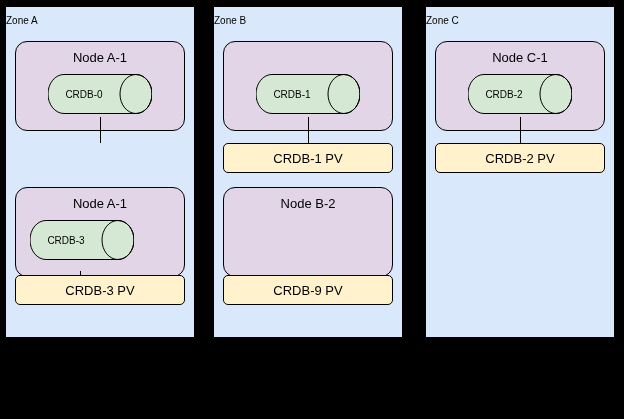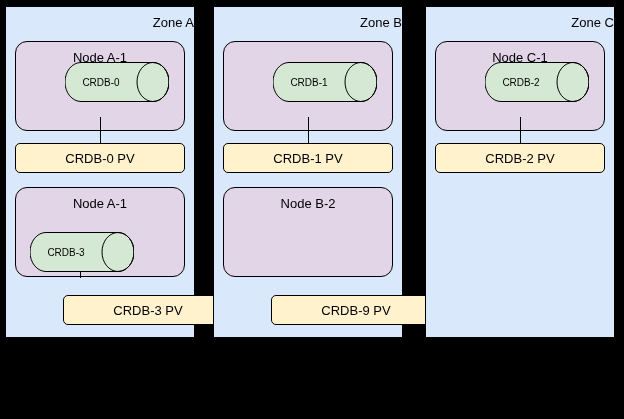--- a/index.html
+++ b/index.html
@@ -21,22 +21,22 @@
     background: #dae8fc;
     border: 1px solid #000;
     box-sizing: border-box;
   }
   .zone-a { left: 5px; }
   .zone-b { left: 213px; }
   .zone-c { left: 425px; }
   .zone-title {
     position: absolute;
     top: 8px; left: 0; right: 0;
-    text-align: right;
-    font-size: 13px;
+    text-align: left;
+    font-size: 10px;
   }
   .node {
     position: absolute;
     left: 9px;
     width: 170px;
     height: 90px;
     background: #e1d5e7;
     border: 1px solid #000;
     border-radius: 12px;
     box-sizing: border-box;
@@ -57,28 +57,28 @@
     background: #fff2cc;
     border: 1px solid #000;
     border-radius: 5px;
     box-sizing: border-box;
     display: flex;
     align-items: center;
     justify-content: center;
     font-size: 13px;
   }
   .pv-row1 { top: 136px; }
-  .pv-row2 { top: 288px; margin-left: 48px; }
+  .pv-row2 { top: 268px; }
   .cylinder {
     position: absolute;
     width: 104px;
     height: 40px;
   }
-  .cyl-center { left: 32px; top: 20px; margin-left: 17px; }
-  .cyl-low-left { left: 14px; top: 44px; }
+  .cyl-center { left: 32px; top: 32px; }
+  .cyl-low-left { left: 14px; top: 32px; }
   .cyl-label {
     position: absolute;
     left: 0; top: 0;
     width: 72px;
     height: 40px;
     display: flex;
     align-items: center;
     justify-content: center;
     font-size: 10px;
   }
@@ -102,21 +102,20 @@
       <div class="node-title">Node A-1</div>
       <div class="cylinder cyl-center">
         <svg width="104" height="40" viewBox="0 0 104 40">
           <path d="M16 0.5 H88 A16 19.5 0 0 1 88 39.5 H16 A16 19.5 0 0 1 16 0.5 Z" fill="#d5e8d4" stroke="#000" stroke-width="1"></path>
           <ellipse cx="88" cy="20" rx="16" ry="19.5" fill="none" stroke="#000" stroke-width="1"></ellipse>
         </svg>
         <span class="cyl-label">CRDB-0</span>
       </div>
     </div>
     <div class="connector conn-main"></div>
-    <div class="pv pv-row1">CRDB-0 PV</div>
 
     <div class="node node-row2">
       <div class="node-title">Node A-1</div>
       <div class="cylinder cyl-low-left">
         <svg width="104" height="40" viewBox="0 0 104 40">
           <path d="M16 0.5 H88 A16 19.5 0 0 1 88 39.5 H16 A16 19.5 0 0 1 16 0.5 Z" fill="#d5e8d4" stroke="#000" stroke-width="1"></path>
           <ellipse cx="88" cy="20" rx="16" ry="19.5" fill="none" stroke="#000" stroke-width="1"></ellipse>
         </svg>
         <span class="cyl-label">CRDB-3</span>
       </div>

